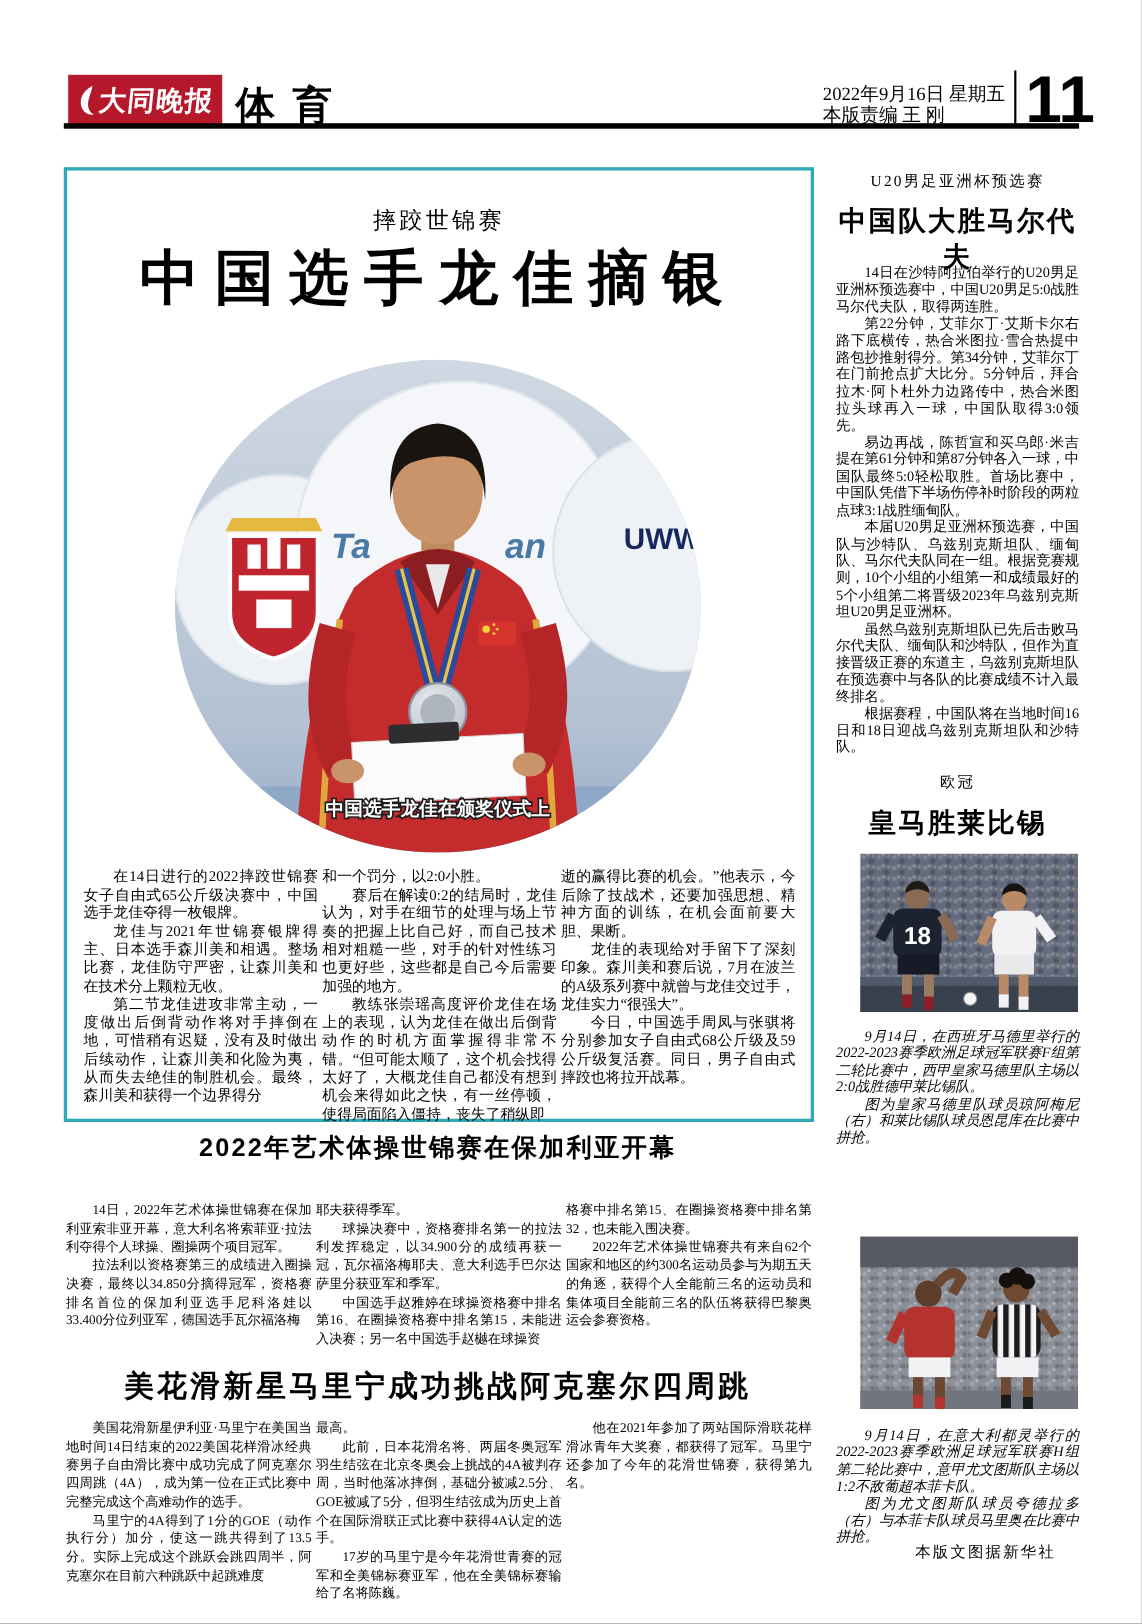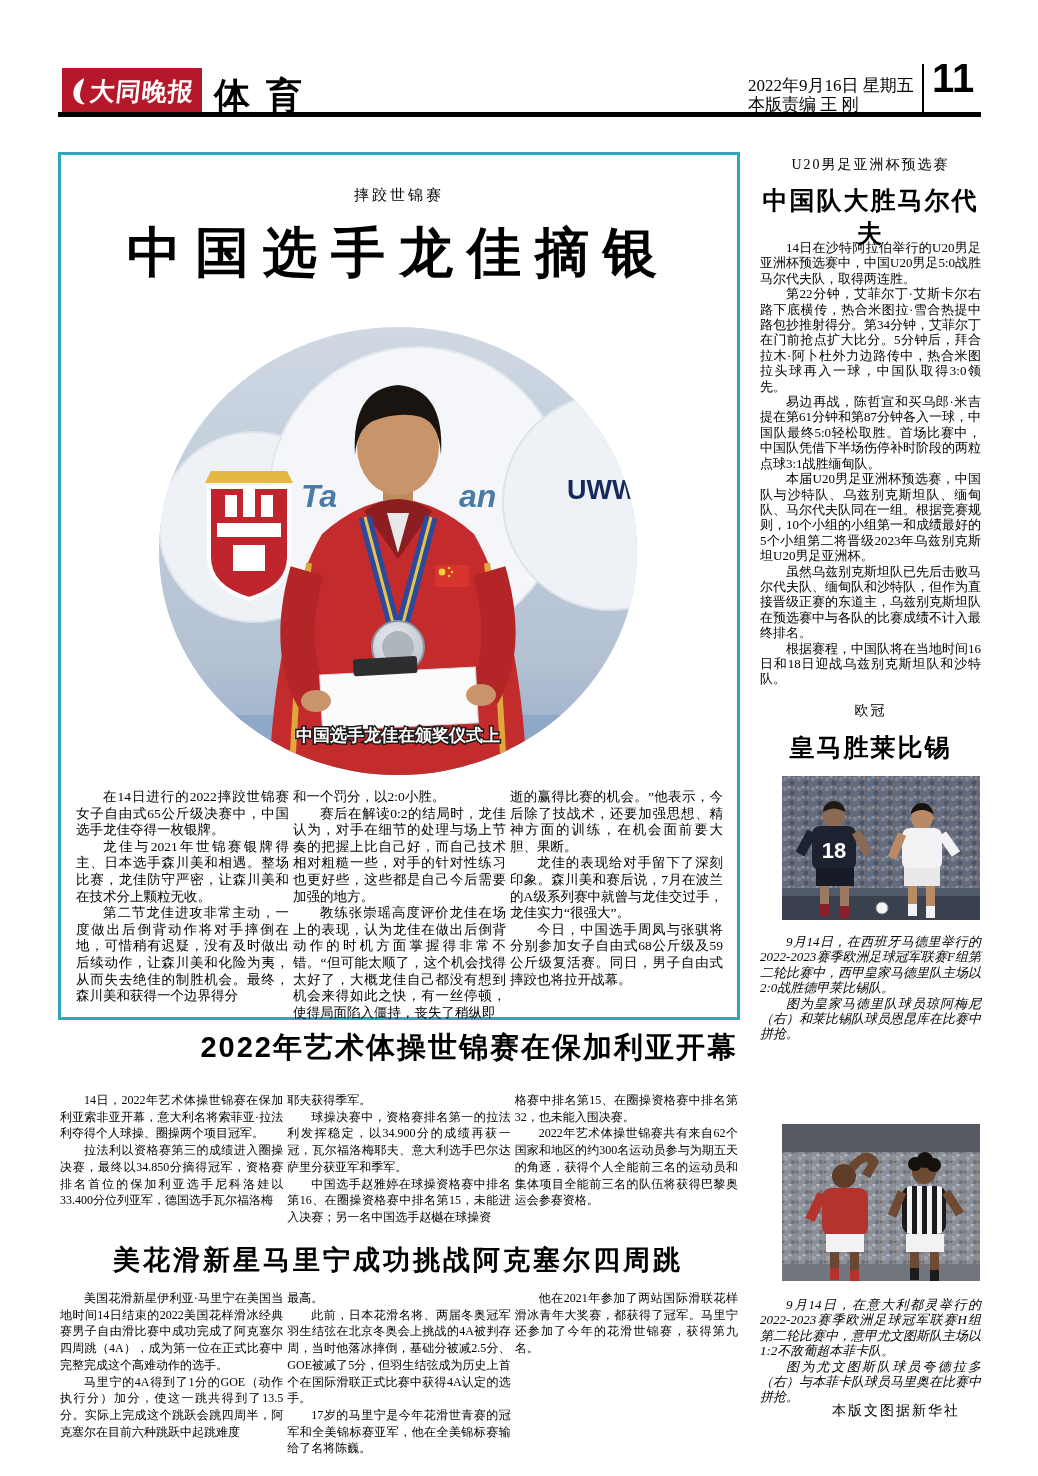--- a/index.html
+++ b/index.html
@@ -11,44 +11,44 @@
   .abs{position:absolute;}
   .sans{font-family:"Liberation Sans","DejaVu Sans",sans-serif;}
   
   .logo-box{left:62px;top:68px;width:140px;height:47px;background:#b5182b;
     display:flex;align-items:center;justify-content:center;gap:3px;}
   .logo-text{color:#fff;font-weight:bold;font-size:25px;letter-spacing:1px;
     transform:skewX(-6deg);font-family:"Liberation Serif",serif;}
   .section-title{left:214px;top:72px;font-size:36px;font-weight:900;letter-spacing:16px;}
   .date-block{left:748px;top:76px;font-size:17px;line-height:19px;font-family:"Liberation Serif",serif;}
   .pg-divider{left:922px;top:64px;width:2px;height:50px;background:#000;}
-  .page-number{left:932px;top:56px;font-size:40px;font-weight:900;}
+  .page-number{left:932px;top:56px;font-size:60px;font-weight:900;}
   .header-rule{left:58px;top:112px;width:923px;height:5px;background:#000;}
   
   .main-box{left:58px;top:152px;width:676px;height:862px;border:3px solid #2fa8b8;}
-  .kicker{width:100%;text-align:center;font-size:15px;letter-spacing:3px;font-family:Liberation Serif, serif;}
+  .kicker{width:100%;text-align:center;font-size:21px;letter-spacing:3px;font-family:Liberation Serif, serif;}
   .main-kicker{top:31px;}
   .main-title{top:62px;width:100%;text-align:center;font-size:54px;font-weight:900;letter-spacing:14px;}
   .oval-photo{left:98px;top:172px;width:478px;height:448px;}
   
   p.para{margin:0;text-indent:2em;text-align:justify;}
   p.para.cont{text-indent:0;}
   .cols{display:flex;gap:4px;}
   .col{flex:1;min-width:0;}
   .main-cols{left:15px;right:14px;top:634px;font-size:13.5px;line-height:16.6px;}
   
   .sb-kicker{left:760px;width:221px;text-align:center;font-size:14px;letter-spacing:2px;}
   .sb-title{left:755px;width:231px;text-align:center;font-weight:900;font-size:25px;letter-spacing:2px;}
   .sb-body{left:760px;width:221px;font-size:13px;line-height:15.4px;}
   .sb-photo{left:782px;width:198px;}
   .kai{font-style:italic;}
   .credit{left:760px;width:200px;text-align:right;font-size:14px;letter-spacing:2px;}
   
   .bottom-title{left:58px;width:680px;text-align:center;font-weight:900;}
-  .gym-title{top:1028px;font-size:29px;letter-spacing:2px;text-align:right;}
+  .gym-title{top:1028px;font-size:23px;letter-spacing:2px;}
   .skate-title{top:1242px;font-size:27px;letter-spacing:3px;}
   .bottom-cols{left:60px;width:678px;font-size:12px;line-height:16.7px;}
   svg text{font-family:"Liberation Sans","DejaVu Sans",sans-serif;}
 </style>
 </head>
 <body>
 
 <div class="page">
 
   <div class="abs logo-box">

